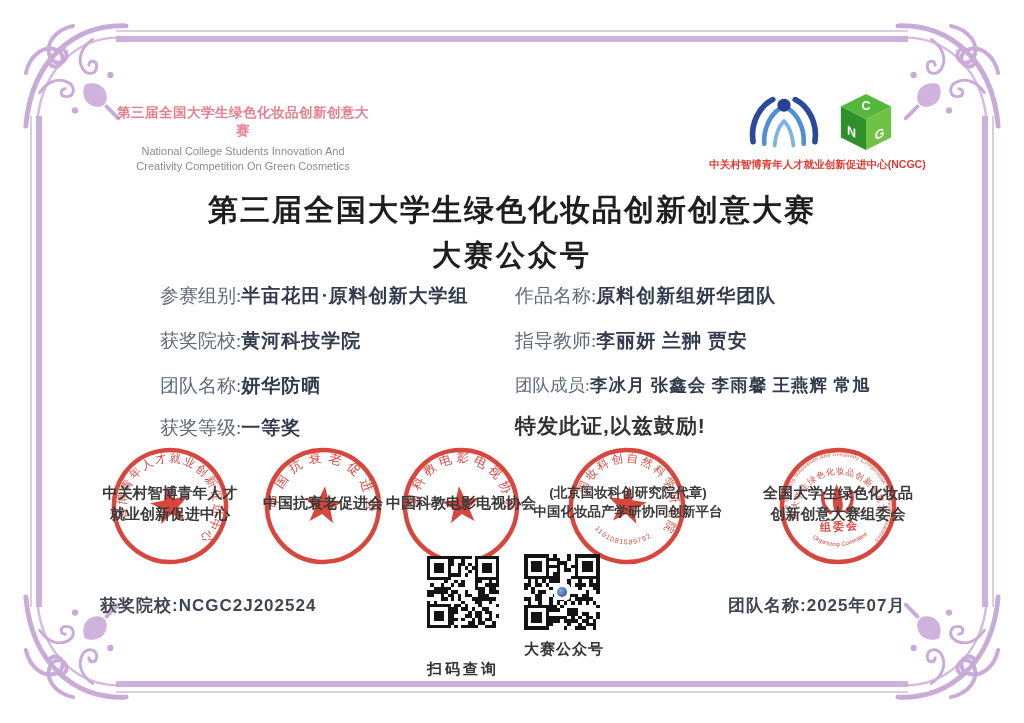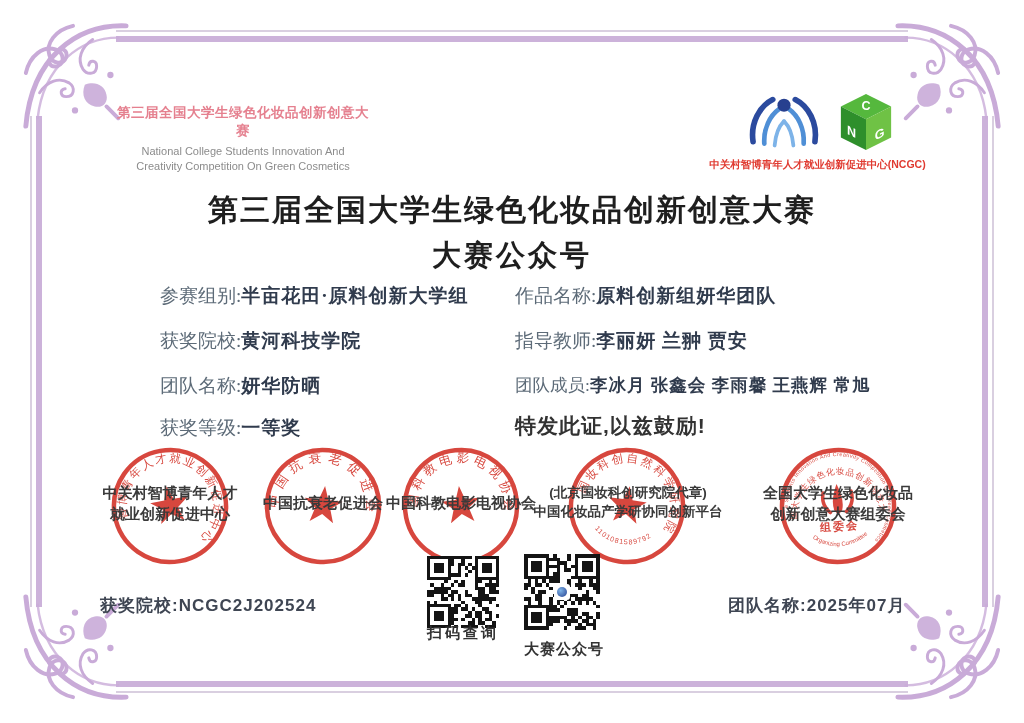--- a/index.html
+++ b/index.html
@@ -748,19 +748,19 @@
       <i style="grid-area: 21 / 4;"></i>
       <i style="grid-area: 21 / 5;"></i>
       <i style="grid-area: 21 / 6;"></i>
       <i style="grid-area: 21 / 7;"></i>
       <i style="grid-area: 21 / 12;"></i>
       <i style="grid-area: 21 / 15;"></i>
       <i style="grid-area: 21 / 16;"></i>
       <i style="grid-area: 21 / 17;"></i>
       <i style="grid-area: 21 / 20;"></i>
     </div>
-  <div class="qr-caption" style="left:419px;top:624px;width:88px;">扫码查询</div>
+  <div class="qr-caption" style="left:419px;top:660px;width:88px;">扫码查询</div>
   <div class="qr-caption" style="left:516px;top:640px;width:96px;letter-spacing:1px;">大赛公众号</div>
 
   <div class="issue-date">
     <span>团队名称:</span><span>2025年07月</span>
   </div>
 </div>
 
 </body></html>

